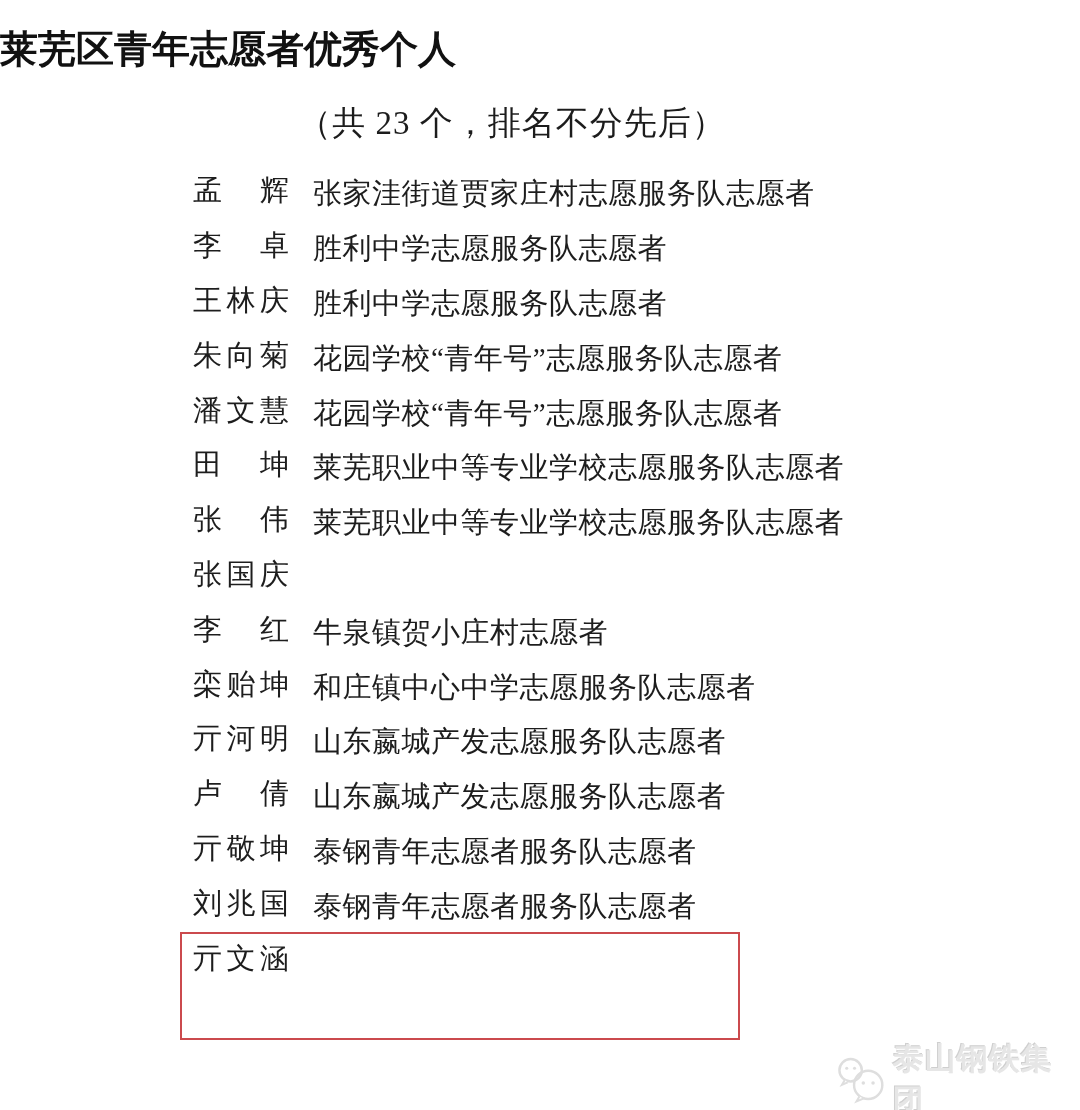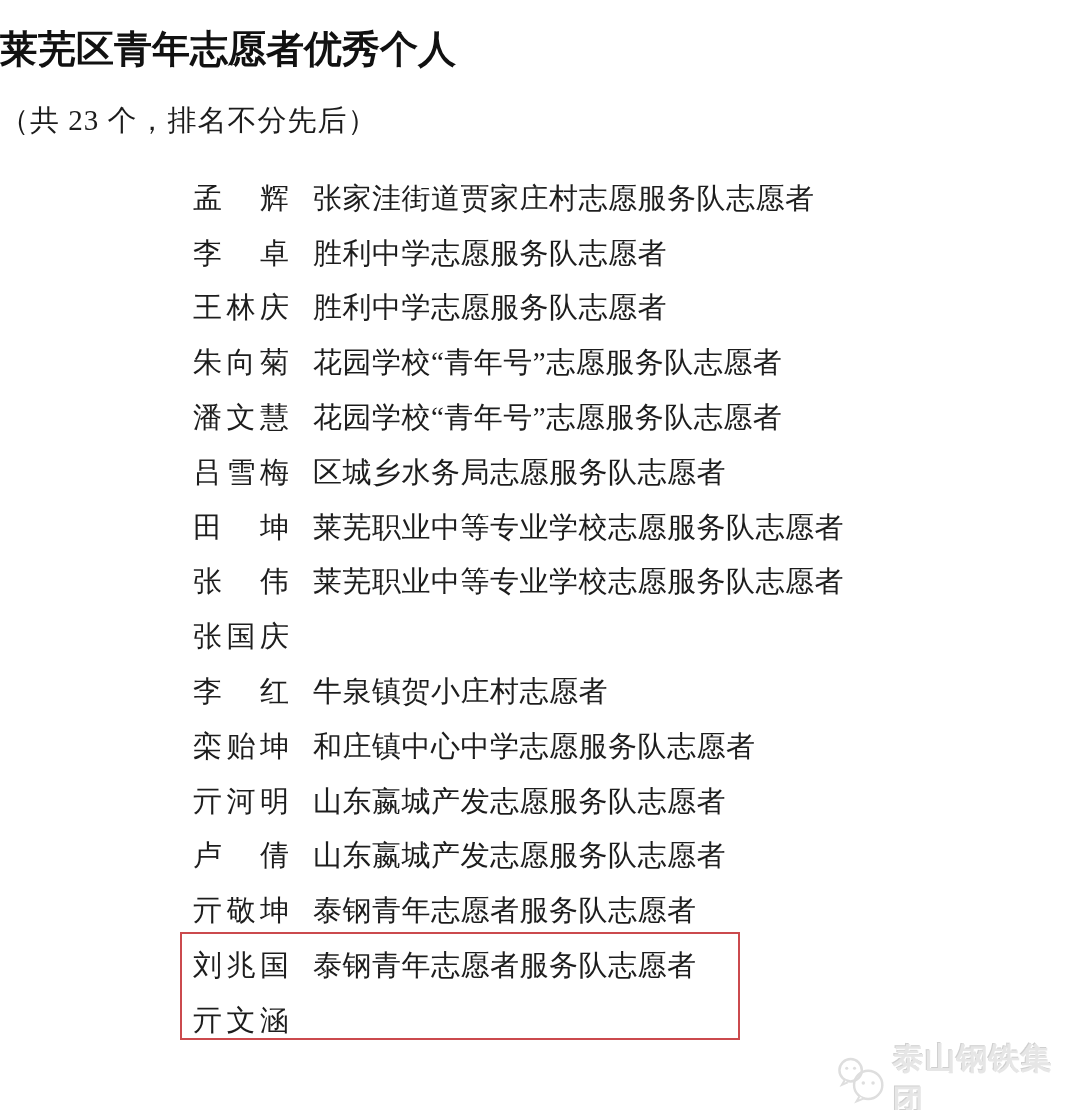--- a/index.html
+++ b/index.html
@@ -22,35 +22,35 @@
     font-weight: bold;
     letter-spacing: 0px;
     margin: 0;
     color: #111;
   }
   .page-subtitle {
     position: absolute;
     top: 101px;
     left: 0;
     width: 1024px;
-    text-align: left;
-    font-size: 29px;
+    text-align: center;
+    font-size: 33px;
     letter-spacing: 1px;
     color: #1c1c1c;
   }
   .list {
     position: absolute;
     left: 193px;
     top: 164px;
     width: 700px;
   }
   .row {
     height: 54.8px;
     display: flex;
-    align-items: flex-end;
+    align-items: center;
     font-size: 29px;
     white-space: nowrap;
   }
   .name {
     display: inline-block;
     width: 96px;
     text-align: justify;
     text-align-last: justify;
     -moz-text-align-last: justify;
     flex: 0 0 96px;
@@ -114,24 +114,20 @@
     <span class="name">朱向菊</span>
     <span class="aff">花园学校“青年号”志愿服务队志愿者</span>
   </div>
 
   <div class="row">
     <span class="name">潘文慧</span>
     <span class="aff">花园学校“青年号”志愿服务队志愿者</span>
   </div>
 
 
-  <div class="row">
-    <span class="name">吕雪梅</span>
-    <span class="aff">区城乡水务局志愿服务队志愿者</span>
-  </div>
 
   <div class="row">
     <span class="name">田坤</span>
     <span class="aff">莱芜职业中等专业学校志愿服务队志愿者</span>
   </div>
 
   <div class="row">
     <span class="name">张伟</span>
     <span class="aff">莱芜职业中等专业学校志愿服务队志愿者</span>
   </div>

